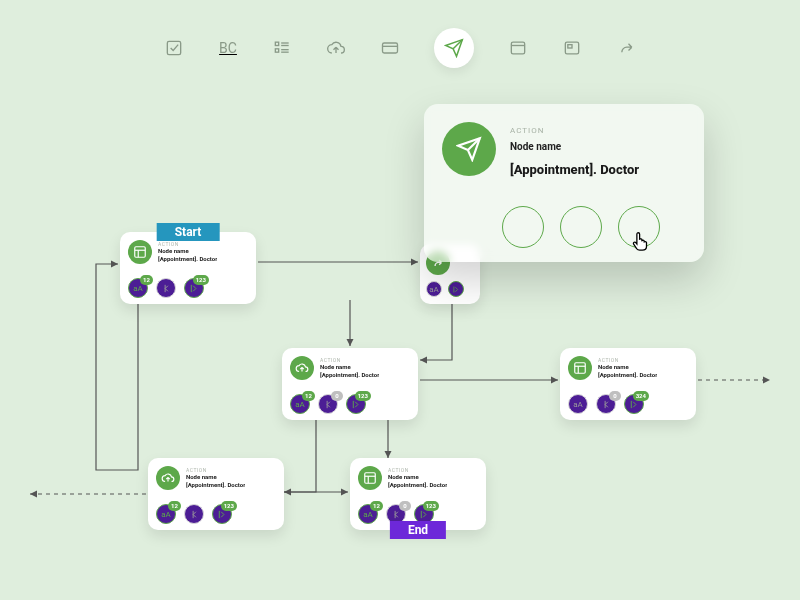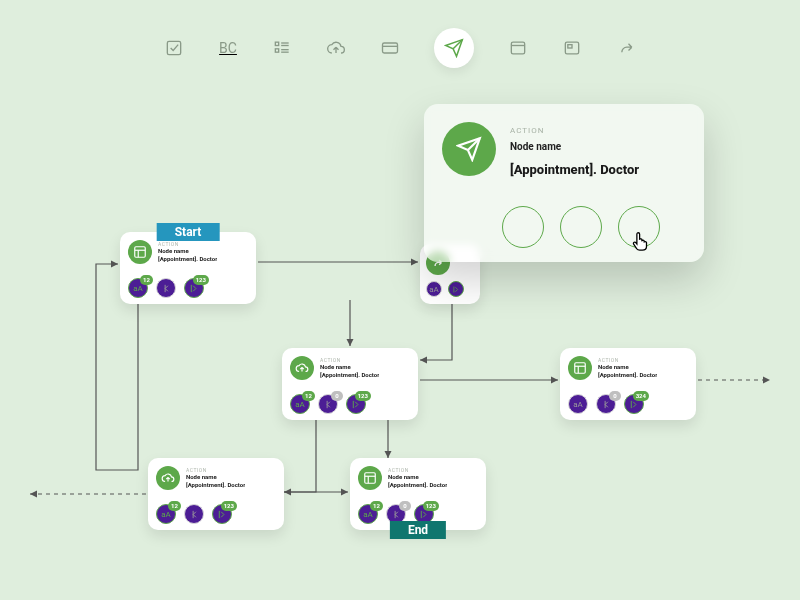--- a/index.html
+++ b/index.html
@@ -99,21 +99,21 @@
   .node-small .port { width:16px; height:16px; }
   .node-small .port svg { width:9px; height:9px; }
 
   .tag {
     position: absolute;
     left: 50%; transform: translateX(-50%);
     font-size: 12px; font-weight: 700; color: #fff;
     padding: 2px 18px; border-radius: 0;
   }
   .tag.start { top: -9px; background: #2596be; }
-  .tag.end { bottom: -9px; background: #0f766e; }
+  .tag.end { bottom: -9px; background: #6d28d9; }
 
   
   .popup {
     position: absolute;
     top: 104px; left: 424px;
     width: 280px; height: 158px;
     background: rgba(255,255,255,0.58);
     backdrop-filter: blur(4px);
     border-radius: 14px;
     box-shadow: 0 18px 40px rgba(0,0,0,0.18);

